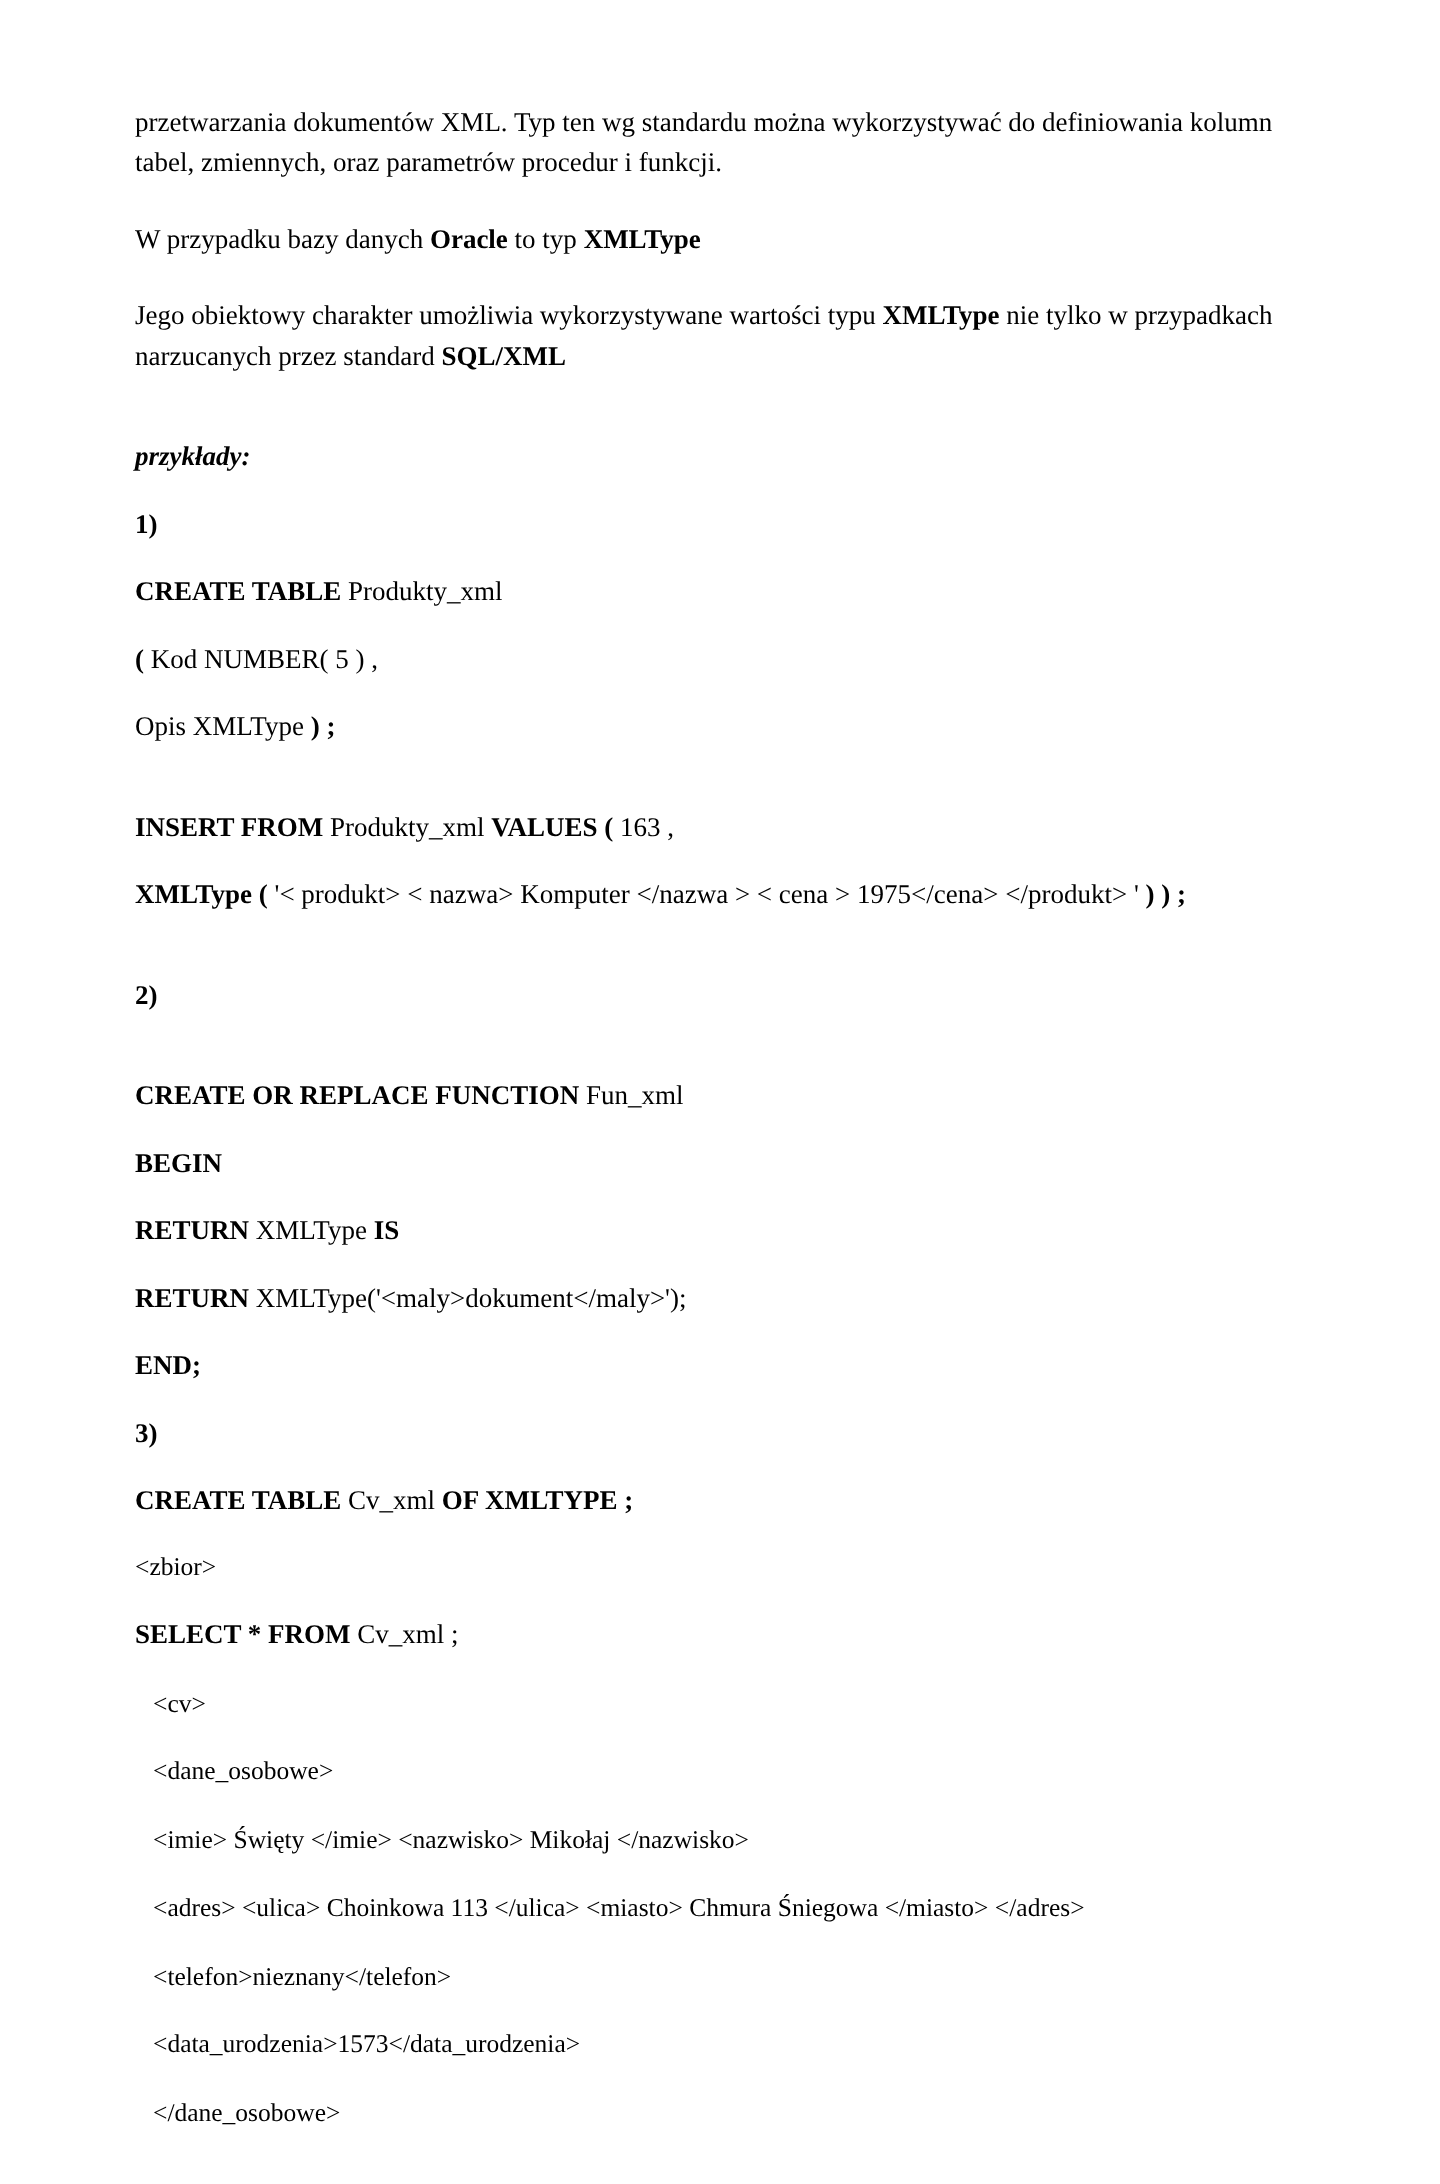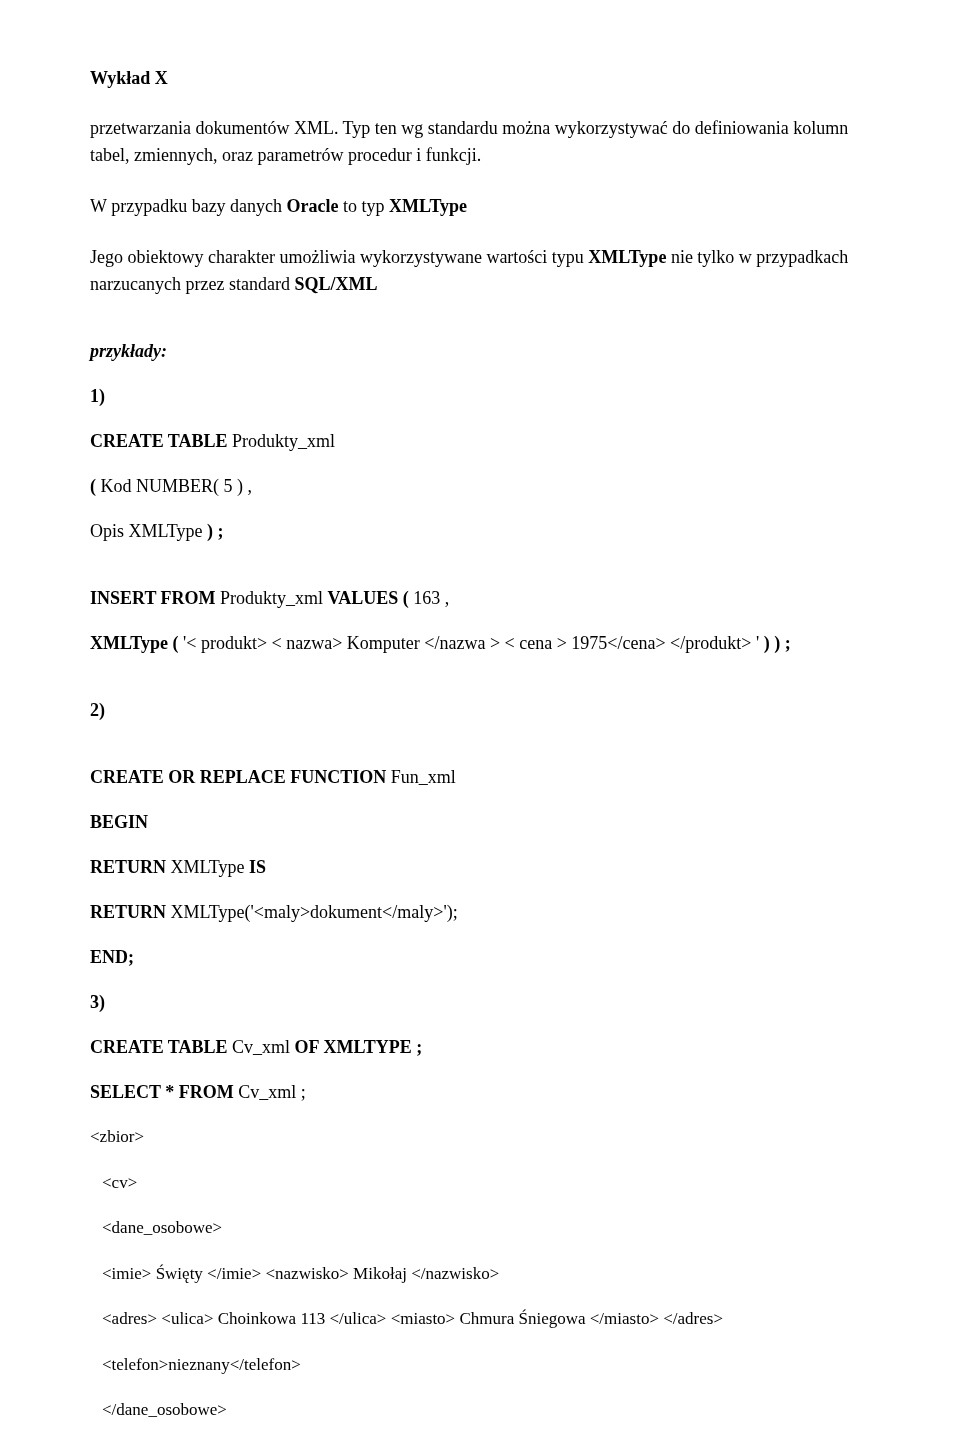--- a/index.html
+++ b/index.html
@@ -33,21 +33,20 @@
   .bolditalic { font-weight: bold; font-style: italic; }
   .section-gap { margin-top: 40px; }
   .sml-gap { margin-top: 18px; }
   .indent-1 { padding-left: 12px; margin-top: 20px; }
   .code-line { font-size: 17px; line-height: 1.5; }
 </style>
 </head>
 <body>
 
 <div class="page">
-  <div class="header">Wykład X</div>
 
   <div class="body-text">
     <div class="para">przetwarzania dokumentów XML. Typ ten wg standardu można wykorzystywać do definiowania kolumn tabel, zmiennych, oraz parametrów procedur i funkcji.</div>
 
     <div class="para">
       <span>W przypadku bazy danych </span><span class="bold">Oracle</span><span> to typ </span><span class="bold">XMLType</span>
     </div>
 
     <div class="para">
       <span>Jego obiektowy charakter umożliwia wykorzystywane wartości typu </span><span class="bold">XMLType</span><span> nie tylko w przypadkach narzucanych przez standard </span><span class="bold">SQL/XML</span>
@@ -94,25 +93,26 @@
     </div>
 
     <div class="sml-gap bold">END;</div>
 
     <div class="sml-gap bold">3)</div>
 
     <div class="sml-gap">
       <span class="bold">CREATE  TABLE</span><span>  Cv_xml  </span><span class="bold">OF   XMLTYPE ;</span>
     </div>
 
+    <div class="sml-gap code-line">&lt;zbior&gt;</div>
+
     <div class="sml-gap">
       <span class="bold">SELECT  *  FROM</span><span>  Cv_xml  ;</span>
     </div>
-
-    <div class="sml-gap code-line">&lt;zbior&gt;</div>
     <div class="code-line indent-1"> &lt;cv&gt;</div>
     <div class="code-line indent-1">  &lt;dane_osobowe&gt;</div>
     <div class="code-line indent-1">   &lt;imie&gt; Święty &lt;/imie&gt; &lt;nazwisko&gt; Mikołaj &lt;/nazwisko&gt;</div>
     <div class="code-line indent-1">   &lt;adres&gt; &lt;ulica&gt; Choinkowa 113 &lt;/ulica&gt; &lt;miasto&gt; Chmura Śniegowa &lt;/miasto&gt; &lt;/adres&gt;</div>
     <div class="code-line indent-1">   &lt;telefon&gt;nieznany&lt;/telefon&gt;</div>
+    <div class="code-line indent-1">   &lt;data_urodzenia&gt;1573&lt;/data_urodzenia&gt;</div>
     <div class="code-line indent-1">  &lt;/dane_osobowe&gt;</div>
   </div>
 </div>
 
 </body></html>

